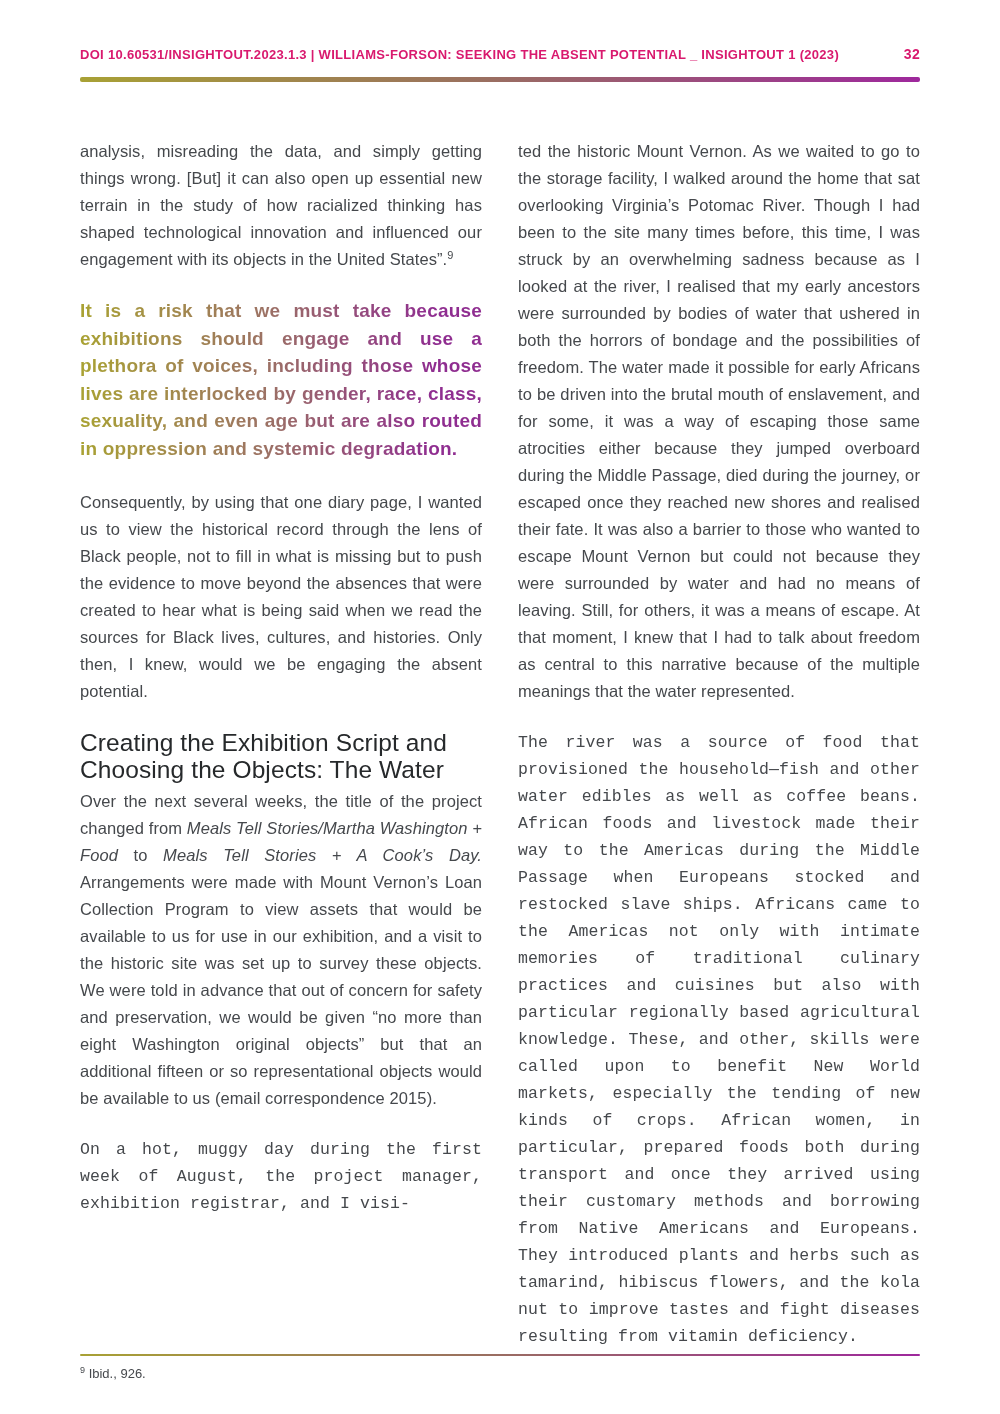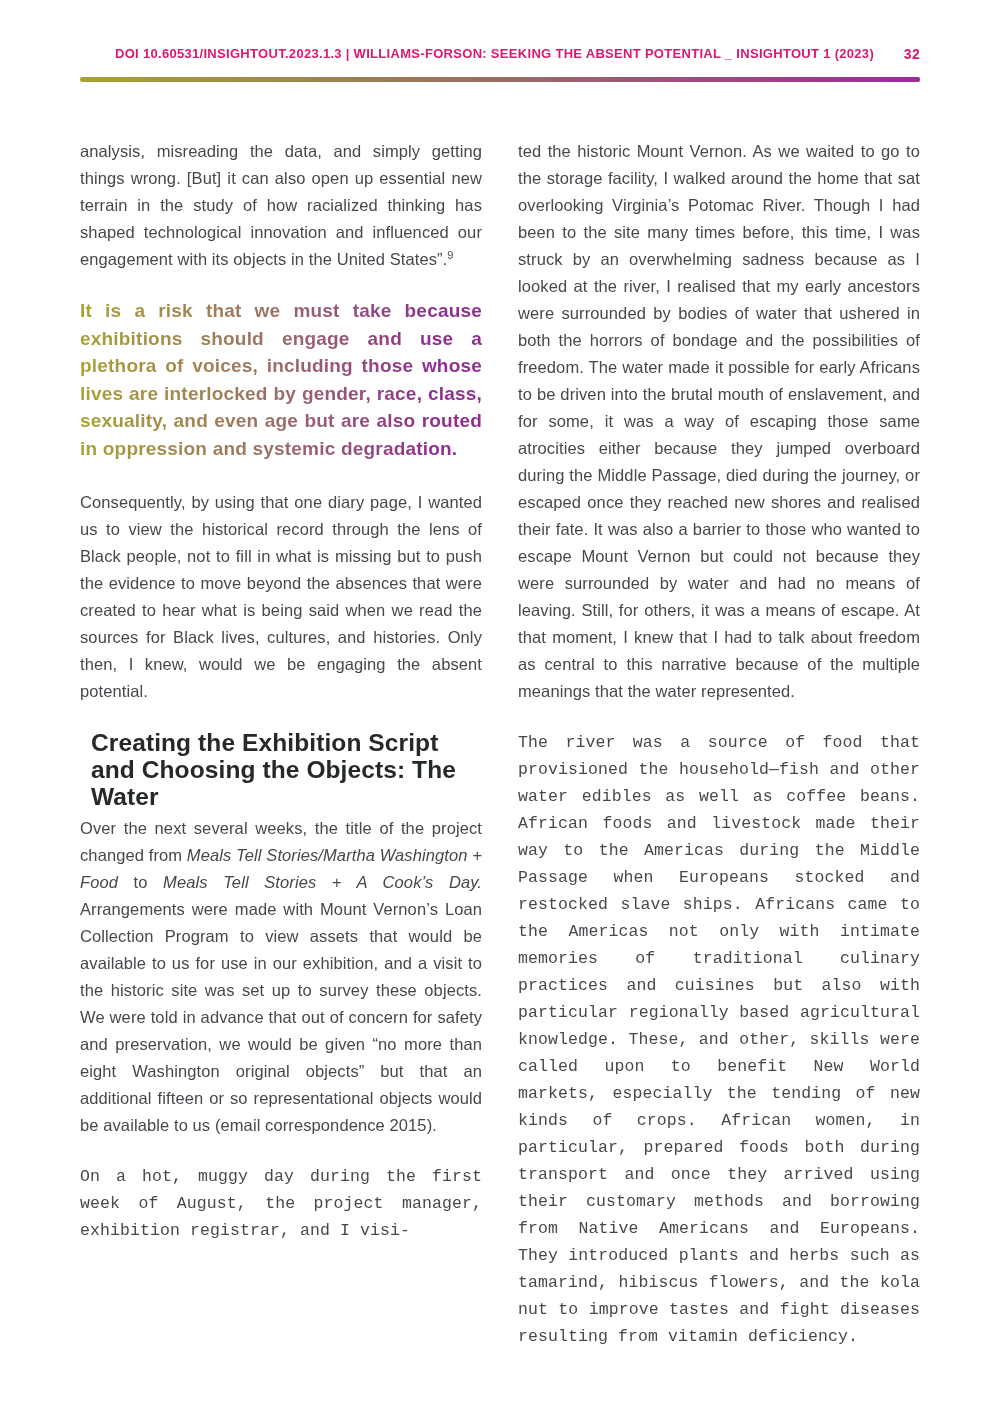--- a/index.html
+++ b/index.html
@@ -21,26 +21,25 @@
     background: #ffffff;
     padding: 46px 80px 84px 80px;
     display: flex;
     flex-direction: column;
     font-family: "Liberation Sans", sans-serif;
     overflow: hidden;
   }
   .header-row {
     display: flex;
     justify-content: space-between;
-    align-items: flex-start;
+    align-items: center;
     color: var(--accent_pink, #d9196e);
     font-size: 13px;
     font-weight: bold;
     letter-spacing: 0.3px;
-    margin-left: 35px;
   }
   .doi { white-space: nowrap; }
   .page-num { font-size: 14px; }
   .rule {
     background: linear-gradient(90deg,
       var(--rule_olive, #a8a135) 0%,
       var(--rule_mauve, #9a6f60) 48%,
       var(--rule_purple, #9e289c) 100%);
     border-radius: 2px;
   }
@@ -74,24 +73,24 @@
     letter-spacing: 0.2px;
     background: linear-gradient(90deg,
       var(--quote_gradient_start, #a9a233) 0%,
       var(--quote_gradient_mid, #9c7264) 46%,
       var(--quote_gradient_end, #8f2d90) 88%);
     -webkit-background-clip: text;
     background-clip: text;
     color: transparent;
   }
   .section-heading {
-    margin: 2px 0 5px 11px;
+    margin: 2px 0 5px 0;
     font-size: 24.5px;
     line-height: 27px;
-    font-weight: bold;
+    font-weight: normal;
     color: var(--heading_text, #26292b);
     letter-spacing: 0.1px;
   }
   .page-footer { margin-top: auto; }
   .footnote {
     margin: 9px 0 0 0;
     font-size: 13px;
     color: var(--body_text, #45484c);
   }
   .footnote sup { font-size: 9px; }
@@ -120,14 +119,18 @@
       <p class="body-p last">On a hot, muggy day during the first week of August, the project manager, exhibition registrar, and I visi-</p>
     </section>
 
     <section class="col">
       <p class="body-p">ted the historic Mount Vernon. As we waited to go to the storage facility, I walked around the home that sat overlooking Virginia’s Potomac River. Though I had been to the site many times before, this time, I was struck by an overwhelming sadness because as I looked at the river, I realised that my early ancestors were surrounded by bodies of water that ushered in both the horrors of bondage and the possibilities of freedom. The water made it possible for early Africans to be driven into the brutal mouth of enslavement, and for some, it was a way of escaping those same atrocities either because they jumped overboard during the Middle Passage, died during the journey, or escaped once they reached new shores and realised their fate. It was also a barrier to those who wanted to escape Mount Vernon but could not because they were surrounded by water and had no means of leaving. Still, for others, it was a means of escape. At that moment, I knew that I had to talk about freedom as central to this narrative because of the multiple meanings that the water represented.</p>
       <p class="body-p last">The river was a source of food that provisioned the household—fish and other water edibles as well as coffee beans. African foods and livestock made their way to the Americas during the Middle Passage when Europeans stocked and restocked slave ships. Africans came to the Americas not only with intimate memories of traditional culinary practices and cuisines but also with particular regionally based agricultural knowledge. These, and other, skills were called upon to benefit New World markets, especially the tending of new kinds of crops. African women, in particular, prepared foods both during transport and once they arrived using their customary methods and borrowing from Native Americans and Europeans. They introduced plants and herbs such as tamarind, hibiscus flowers, and the kola nut to improve tastes and fight diseases resulting from vitamin deficiency.</p>
     </section>
 
   </main>
 
+  <footer class="page-footer">
+    <div class="rule rule-thin"></div>
+    <p class="footnote"><sup>9</sup><span> Ibid., 926.</span></p>
+  </footer>
 
 </div>
 
 </body></html>

